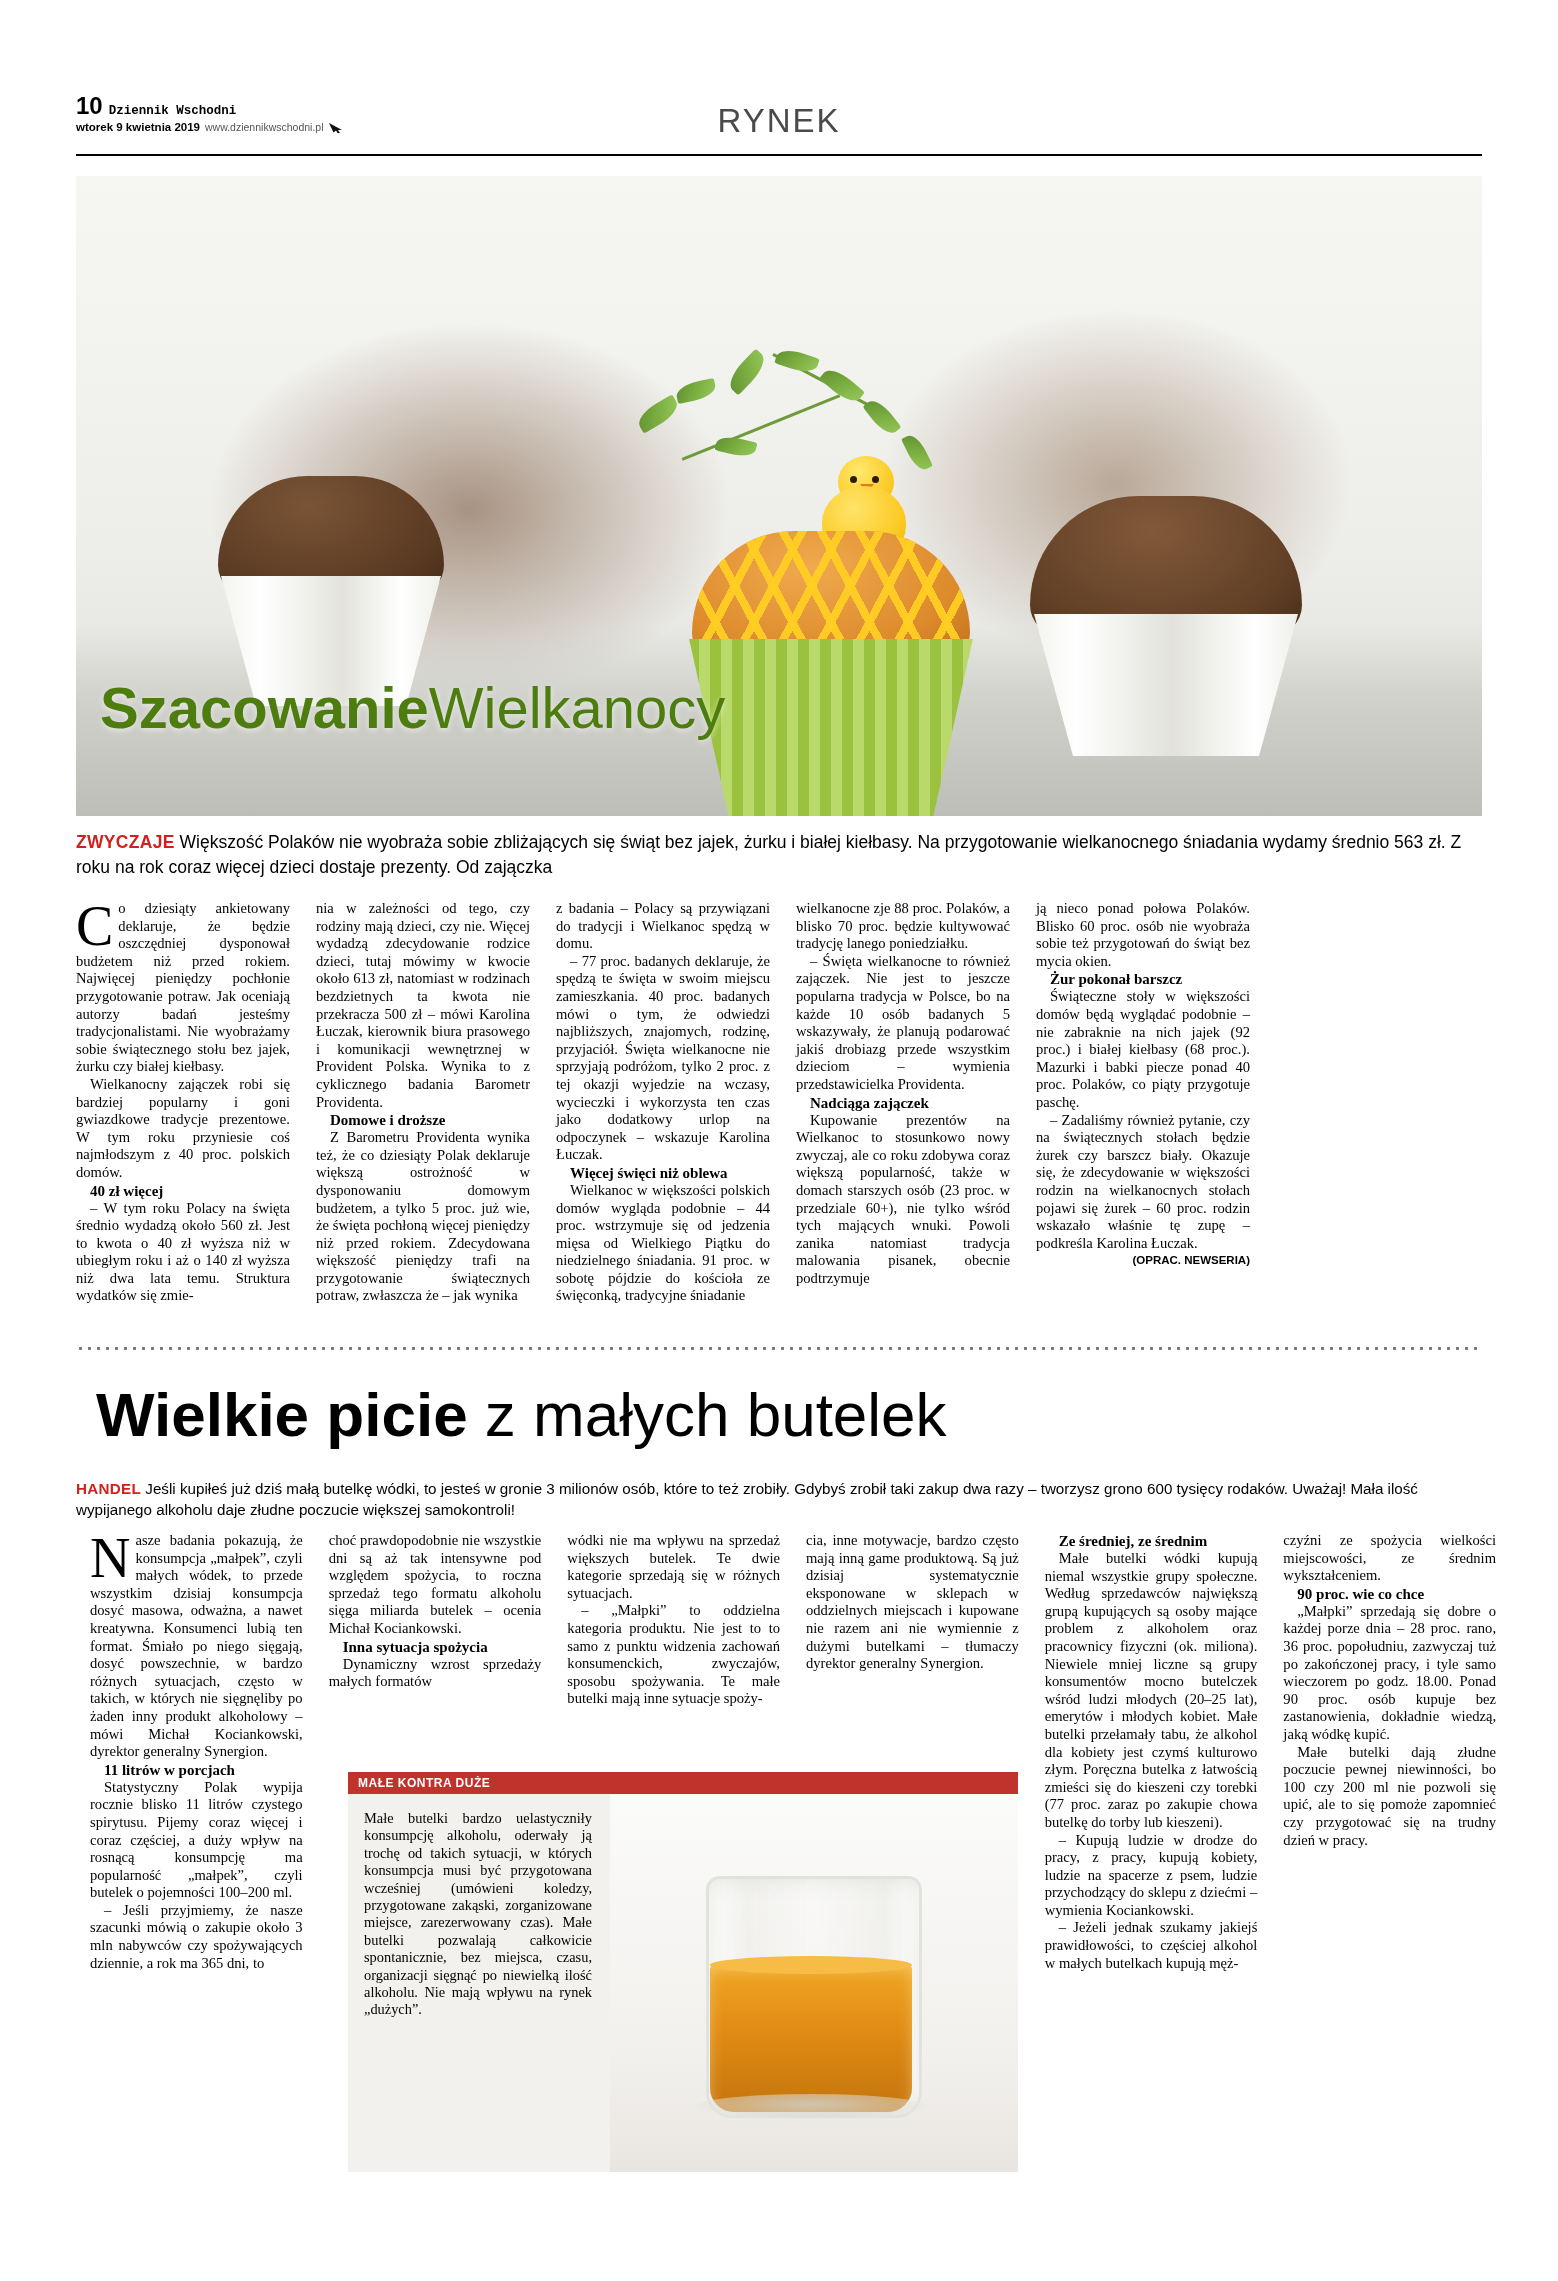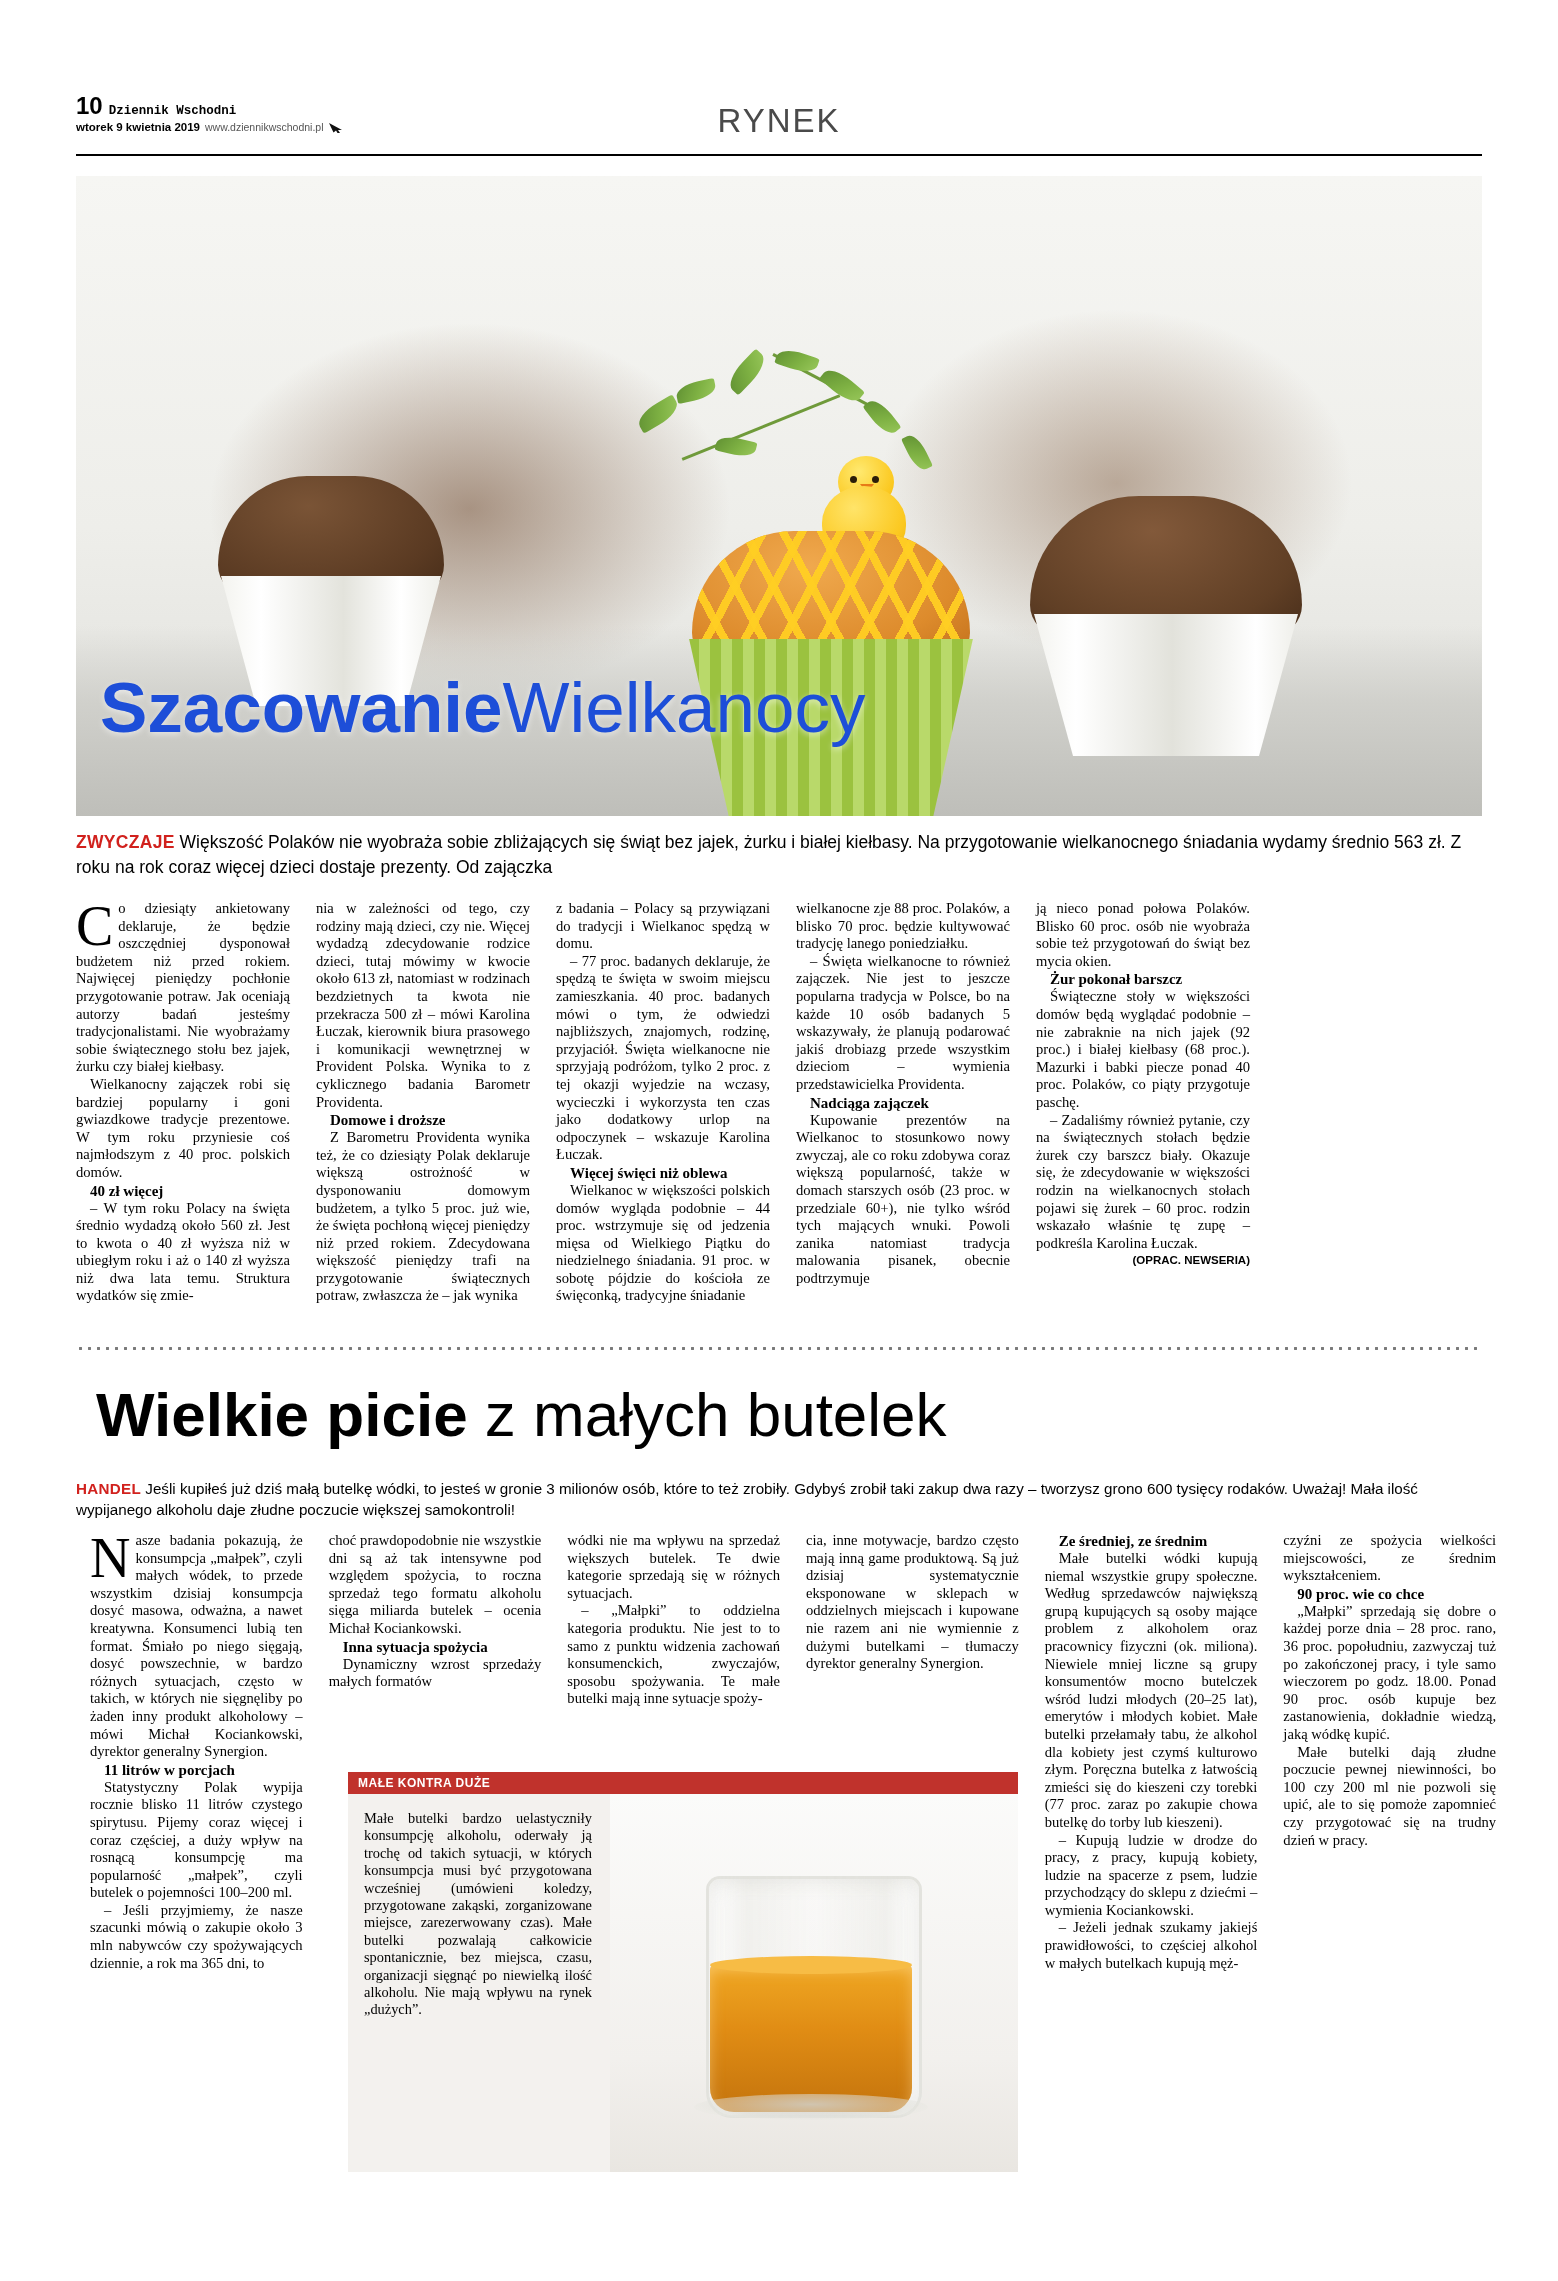--- a/index.html
+++ b/index.html
@@ -226,23 +226,23 @@
     position: absolute;
     background: #6f9a3a;
   }
 
   
   .hero-headline {
     position: absolute;
     left: 100px;
     top: 665px;
     font-family: "Liberation Sans", sans-serif;
-    font-size: 71px;
+    font-size: 58px;
     line-height: 86px;
-    color: #1d4ed8;
+    color: #4d7c0f;
     white-space: nowrap;
     text-shadow: 0 2px 6px rgba(255,255,255,0.55);
   }
   .hero-headline .b { font-weight: bold; }
   .hero-headline .n { font-weight: normal; }
 
   
   .lead {
     position: absolute;
     left: 76px;

